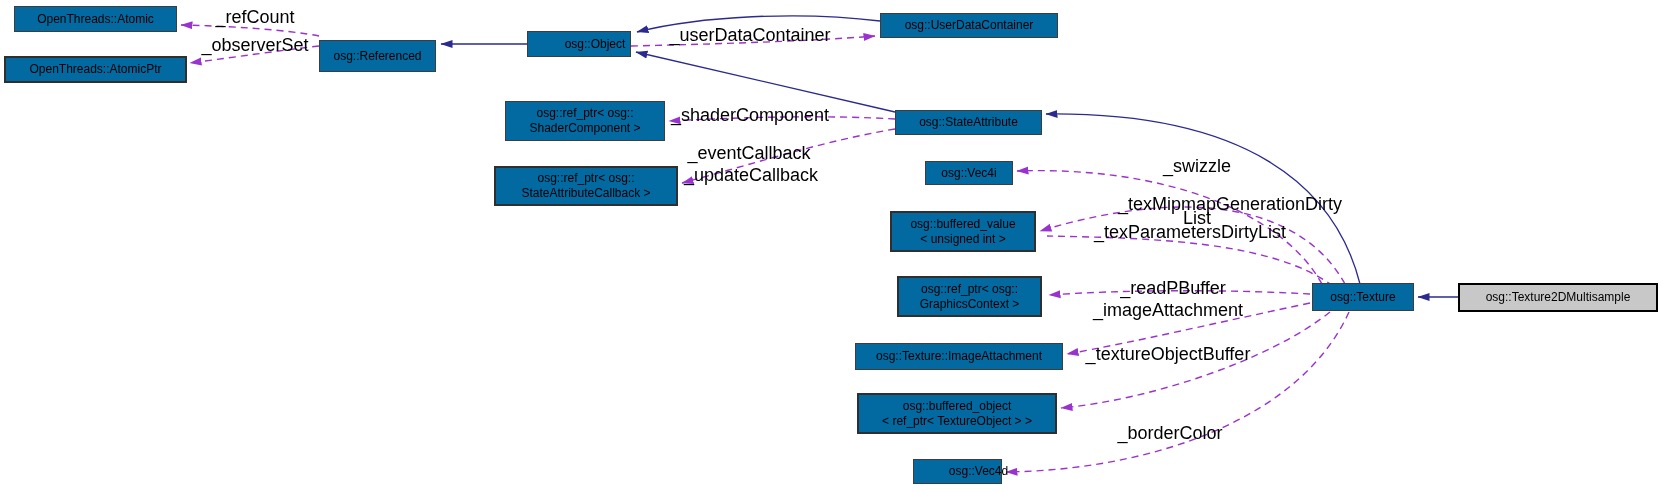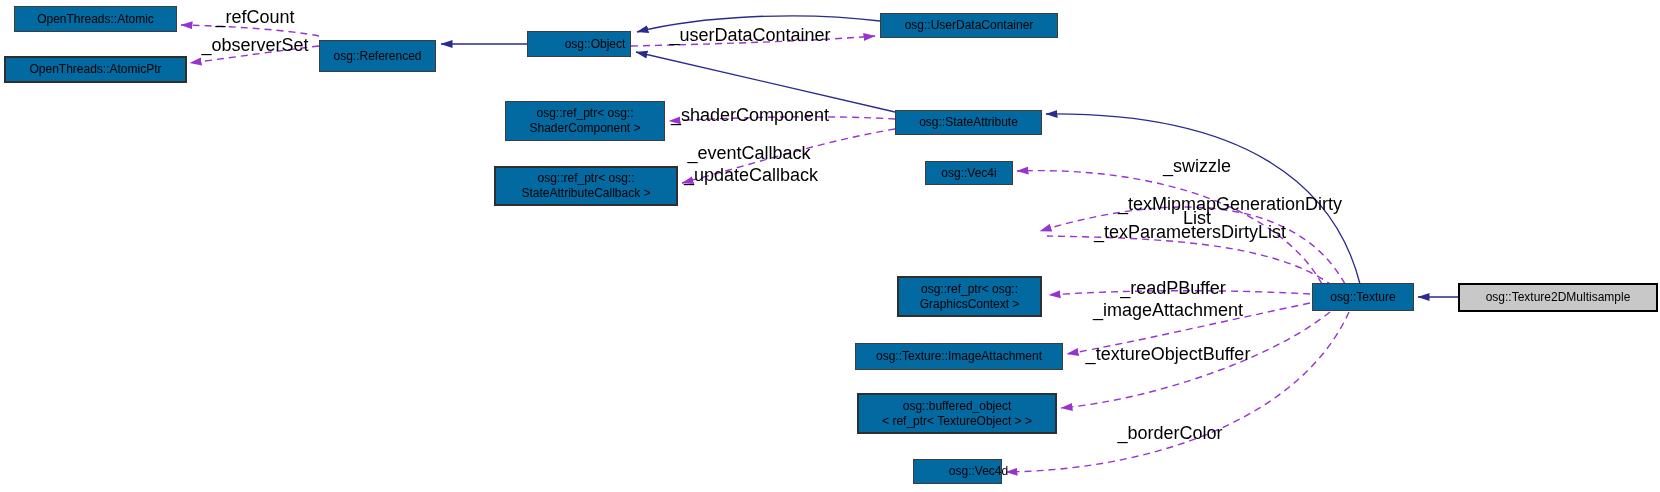--- a/index.html
+++ b/index.html
@@ -87,20 +87,24 @@
   </div>
 
   <div class="node" style="left:895px;top:110px;width:147px;height:25px;">
     <span>osg::StateAttribute</span>
   </div>
 
   <div class="node" style="left:925px;top:161px;width:88px;height:24px;">
     <span>osg::Vec4i</span>
   </div>
 
+  <div class="node thick" style="left:890px;top:211px;width:146px;height:41px;">
+    <span>osg::buffered_value</span>
+    <span>&lt; unsigned int &gt;</span>
+  </div>
 
   <div class="node thick" style="left:897px;top:276px;width:145px;height:41px;">
     <span>osg::ref_ptr&lt; osg::</span>
     <span>GraphicsContext &gt;</span>
   </div>
 
   <div class="node" style="left:855px;top:343px;width:208px;height:27px;">
     <span>osg::Texture::ImageAttachment</span>
   </div>
 

